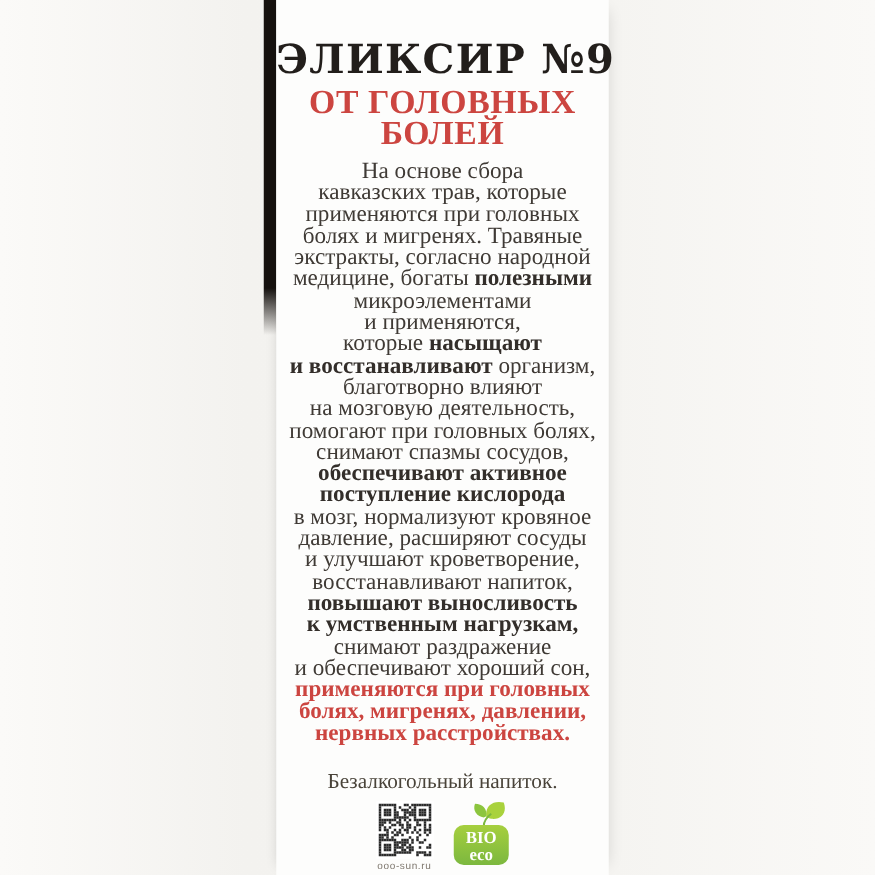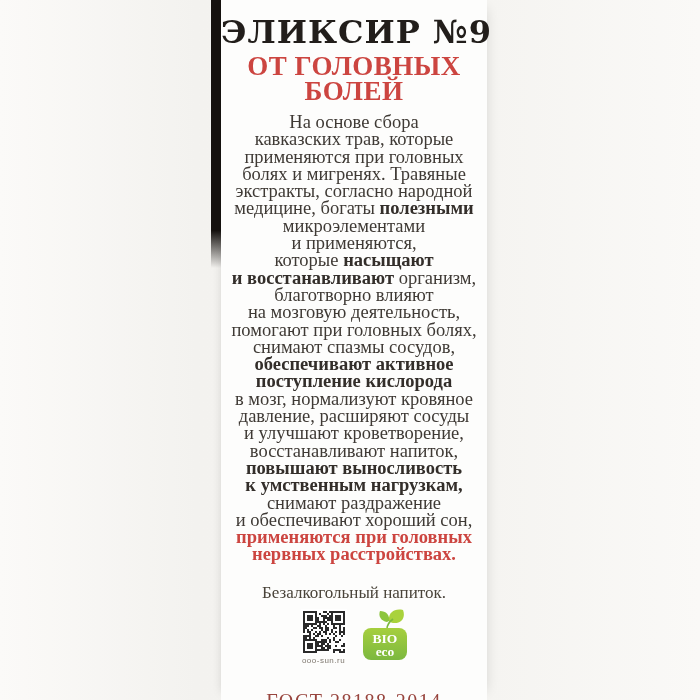--- a/index.html
+++ b/index.html
@@ -16,21 +16,21 @@
     background:linear-gradient(#16120f 0%,#16120f 86%,rgba(22,18,15,0) 100%);
   }
   .label{
     position:absolute;
     left:221px;top:0;width:266px;height:700px;
     background:#fdfdfc;
     box-shadow:-6px 0 10px -8px rgba(0,0,0,.18), 8px 0 12px -9px rgba(0,0,0,.14);
     text-align:center;
   }
   .title{
-    margin:0;padding-top:13px;
+    margin:0;padding-top:28px;
     font-family:"DejaVu Serif", serif;
     font-weight:700;
     font-size:32px;line-height:38px;
     letter-spacing:1px;
     color:#221e1b;
     white-space:nowrap;
   }
   .subtitle{margin-top:3px;}
   .subtitle div{
     font-weight:700;
@@ -108,20 +108,21 @@
         <div class="body-line"><span class="seg-bold">поступление кислорода</span></div>
         <div class="body-line"><span>в мозг, нормализуют кровяное</span></div>
         <div class="body-line"><span>давление, расширяют сосуды</span></div>
         <div class="body-line"><span>и улучшают кроветворение,</span></div>
         <div class="body-line"><span>восстанавливают напиток,</span></div>
         <div class="body-line"><span class="seg-bold">повышают выносливость</span></div>
         <div class="body-line"><span class="seg-bold">к умственным нагрузкам,</span></div>
         <div class="body-line"><span>снимают раздражение</span></div>
         <div class="body-line"><span>и обеспечивают хороший сон,</span></div>
         <div class="body-line"><span class="seg-bold seg-red">применяются при головных</span></div>
+        <div class="body-line"><span class="seg-bold seg-red">болях, мигренях, давлении,</span></div>
         <div class="body-line"><span class="seg-bold seg-red">нервных расстройствах.</span></div>
       </div>
 
     <div class="drink-type">Безалкогольный напиток.</div>
 
     <div class="logos-row">
       <div class="qr-block">
         <svg id="qr-svg" width="46" height="46" viewBox="0 0 46 46">
             <rect x="2" y="2" width="2" height="2" fill="#2a2a2a"></rect>
             <rect x="4" y="2" width="2" height="2" fill="#2a2a2a"></rect>

